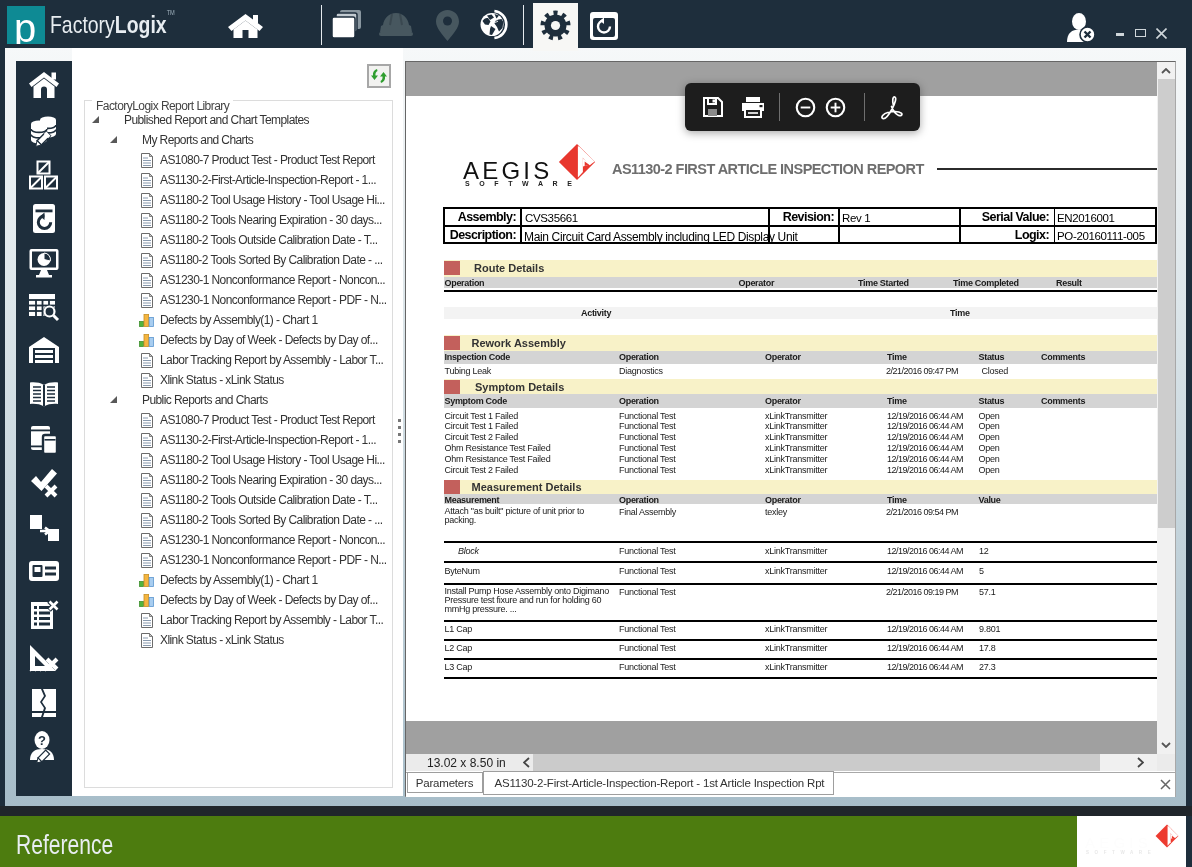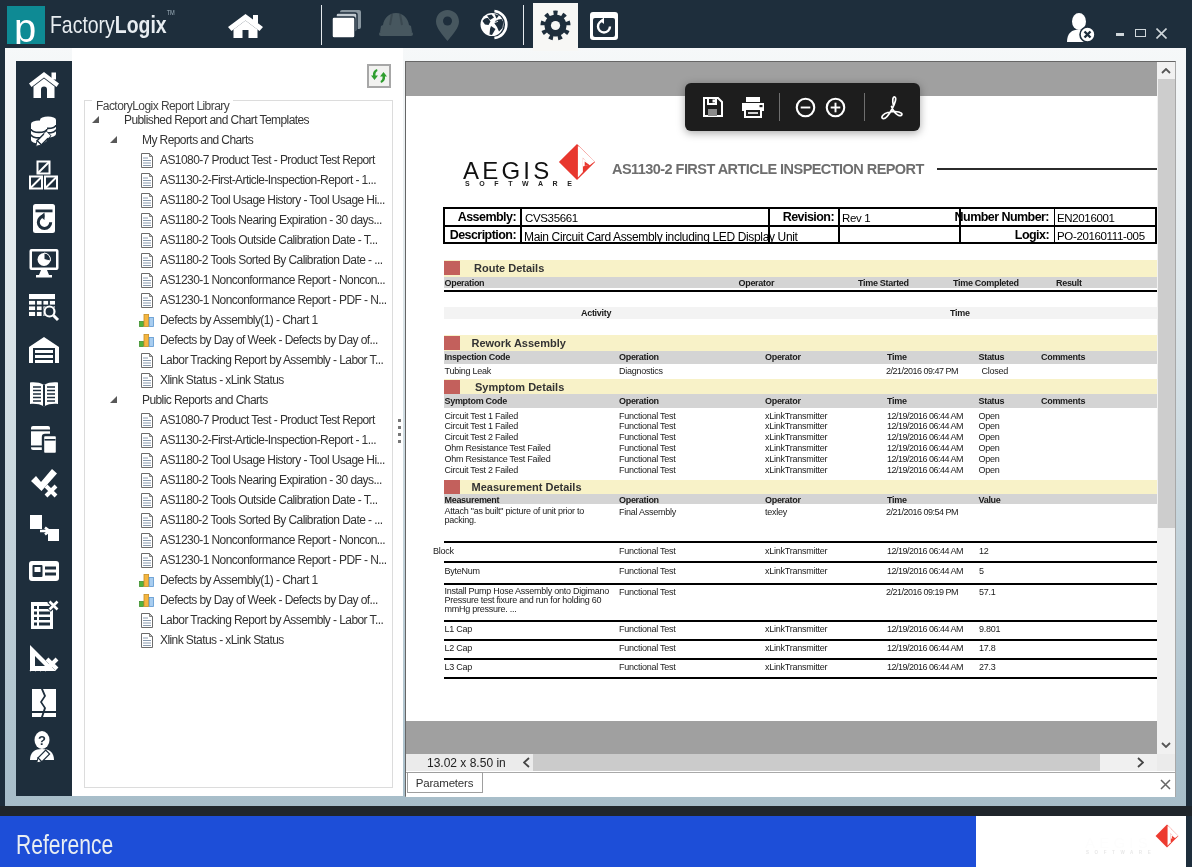--- a/index.html
+++ b/index.html
@@ -7,21 +7,21 @@
 body { font-family:"Liberation Sans", sans-serif; position:relative; background:#fff; }
 .abs { position:absolute; }
 
 
 #titlebar { left:0; top:0; width:1192px; height:48px; background:#1e2e3c; }
 #clientbg { left:5px; top:48px; width:1187px; height:758px;
   background:linear-gradient(180deg,#f6f8f9 0%, #dde6ea 33%, #c2d2da 66%, #a7bdc9 100%); }
 #rightedge { left:1186px; top:0; width:6px; height:867px; background:#1e2e3c; }
 #leftedge { left:0; top:0; width:5px; height:867px; background:#1e2e3c; }
 #darkstrip { left:0; top:806px; width:1192px; height:10px; background:#20262b; }
-#footer { left:0; top:816px; width:976px; height:51px; background:#1d4ed8; }
+#footer { left:0; top:816px; width:1077px; height:51px; background:#4d7c0f; }
 
 
 #logobox { left:7px; top:6px; width:38px; height:38px; background:#0e8a94; color:#fff;
   font-size:40px; line-height:26px; text-align:center; font-weight:400; overflow:hidden; }
 #logobox span { position:relative; top:9px; left:-1px; }
 #fltext { left:50px; top:11px; color:#e8edf1; font-size:24px; font-weight:300; transform:scaleX(0.81); transform-origin:0 0; white-space:nowrap; }
 #fltext b { font-weight:700; }
 #fltext sup { font-size:7px; position:relative; top:-9px; color:#9fb0bc; letter-spacing:0; }
 
 .tsep { width:1px; background:#e5eaee; top:5px; height:40px; }
@@ -299,20 +299,21 @@
 <div class="abs" id="vscroll"></div>
 <div class="abs" id="vthumb"></div>
 <div class="abs" id="statusrow">
     <span style="position:absolute;left:21px;top:2px;">13.02 x 8.50 in</span>
   </div>
 <div class="abs" id="htrack"></div>
 <div class="abs" id="hthumb"></div>
 <div class="abs" id="tabrow">
   <div class="abs" style="left:0;top:0.5px;width:769px;height:1px;background:#a8a8a8;"></div>
   <div class="abs" style="left:0.5px;top:1px;width:76px;height:21px;border:1px solid #9e9e9e;background:#fff;font-size:11.5px;color:#333;text-align:center;line-height:20px;letter-spacing:-0.2px;">Parameters</div>
+  <div class="abs" style="left:76.5px;top:0;width:351px;height:24px;border:1px solid #9e9e9e;background:#fff;font-size:11.5px;color:#333;line-height:23px;letter-spacing:-0.2px;white-space:nowrap;padding-left:11px;overflow:hidden;">AS1130-2-First-Article-Inspection-Report - 1st Article Inspection Rpt</div>
   <svg class="abs" style="left:754px;top:8px;" width="11" height="11" viewBox="0 0 11 11">
       <path d="M1 1 L10 10 M10 1 L1 10" stroke="#666" stroke-width="1.5"></path>
     </svg>
 </div>
 
 <svg class="abs" style="left:1161px;top:68px;" width="10" height="6" viewBox="0 0 10 6">
     <path d="M1 5 L5 1 L9 5" stroke="#555" stroke-width="1.8" fill="none"></path>
   </svg>
 <svg class="abs" style="left:1161px;top:742px;" width="10" height="6" viewBox="0 0 10 6">
     <path d="M1 1 L5 5 L9 1" stroke="#555" stroke-width="1.8" fill="none"></path>
@@ -615,21 +616,21 @@
   <div class="abs" style="left:443px;top:224.5px;width:714px;height:2px;background:#000;"></div>
   <div class="abs" style="left:520px;top:207px;width:1.5px;height:36.5px;background:#000;"></div>
   <div class="abs" style="left:768px;top:207px;width:2px;height:36.5px;background:#000;"></div>
   <div class="abs" style="left:838px;top:207px;width:1.5px;height:36.5px;background:#000;"></div>
   <div class="abs" style="left:958.5px;top:207px;width:2px;height:36.5px;background:#000;"></div>
   <div class="abs" style="left:1053.5px;top:207px;width:1.5px;height:36.5px;background:#000;"></div>
   <div class="hlabel" style="left:443px;top:210px;width:73px;">Assembly:</div>
   <div class="hval" style="left:525px;top:211.5px;">CVS35661</div>
   <div class="hlabel" style="left:760px;top:210px;width:74px;">Revision:</div>
   <div class="hval" style="left:842px;top:211.5px;">Rev 1</div>
-  <div class="hlabel" style="left:860px;top:210px;width:189px;">Number Number:</div>
+  <div class="hlabel" style="left:860px;top:210px;width:189px;">Serial Value:</div>
   <div class="hval" style="left:1057px;top:211.5px;">EN2016001</div>
   <div class="hlabel" style="left:443px;top:228px;width:73px;">Description:</div>
   <div class="hval" style="left:524px;top:230px;width:287px;overflow:hidden;font-size:12px;">Main Circuit Card Assembly including LED Display Unit</div>
   <div class="hlabel" style="left:860px;top:228px;width:189px;">Logix:</div>
   <div class="hval" style="left:1057px;top:230px;">PO-20160111-005</div>
 </div>
 
 <div class="abs" id="ptoolbar" style="left:685px;top:83px;width:235px;height:48px;background:#1d1d1d;border-radius:6px;box-shadow:0 2px 8px rgba(0,0,0,0.35);">
   <svg class="abs" style="left:17px;top:13px;" width="22" height="22" viewBox="0 0 22 22">
     <path d="M2 2 h14 l4 4 v14 h-18 z" fill="none" stroke="#fff" stroke-width="2"></path>
@@ -734,21 +735,21 @@
 <div class="colhdr" style="left:444.5px;top:494.5px;">Measurement</div>
 <div class="colhdr" style="left:619px;top:494.5px;">Operation</div>
 <div class="colhdr" style="left:765px;top:494.5px;">Operator</div>
 <div class="colhdr" style="left:887px;top:494.5px;">Time</div>
 <div class="colhdr" style="left:978.5px;top:494.5px;">Value</div>
 <div class="cell" style="left:444.5px;top:507px;width:172px;white-space:normal;line-height:9.4px;">Attach "as built" picture of unit prior to packing.</div>
 <div class="cell" style="left:619px;top:507px;">Final Assembly</div>
 <div class="cell" style="left:765px;top:507px;">texley</div>
 <div class="cell dt" style="left:886px;top:507px;">2/21/2016 09:54 PM</div>
 <div class="hline" style="left:443.5px;top:540.5px;width:713.5px;"></div>
-<div class="cell" style="left:433px;top:545.5px;">Block</div>
+<div class="cell" style="left:458px;top:545.5px;font-style:italic;">Block</div>
 <div class="cell" style="left:619px;top:545.5px;">Functional Test</div>
 <div class="cell" style="left:765px;top:545.5px;">xLinkTransmitter</div>
 <div class="cell dt" style="left:887px;top:545.5px;">12/19/2016 06:44 AM</div>
 <div class="cell" style="left:979px;top:545.5px;">12</div>
 <div class="hline" style="left:443.5px;top:561px;width:713.5px;"></div>
 <div class="cell" style="left:444.5px;top:566px;">ByteNum</div>
 <div class="cell" style="left:619px;top:566px;">Functional Test</div>
 <div class="cell" style="left:765px;top:566px;">xLinkTransmitter</div>
 <div class="cell dt" style="left:887px;top:566px;">12/19/2016 06:44 AM</div>
 <div class="cell" style="left:979px;top:566px;">5</div>

